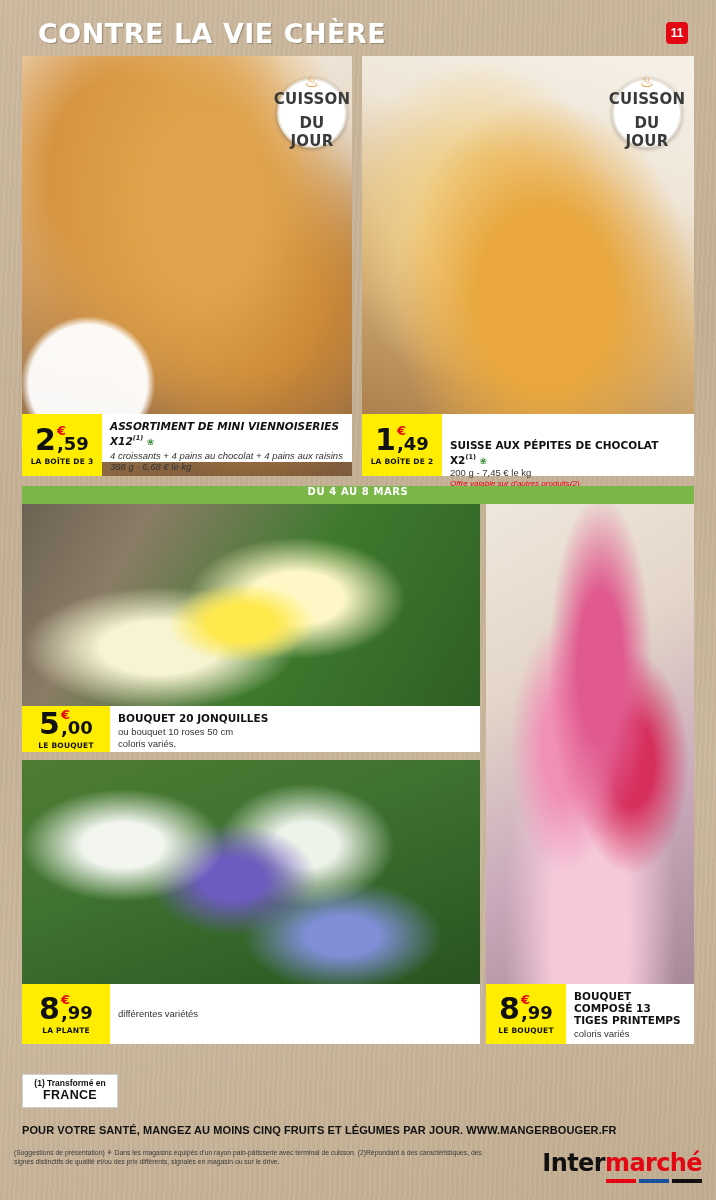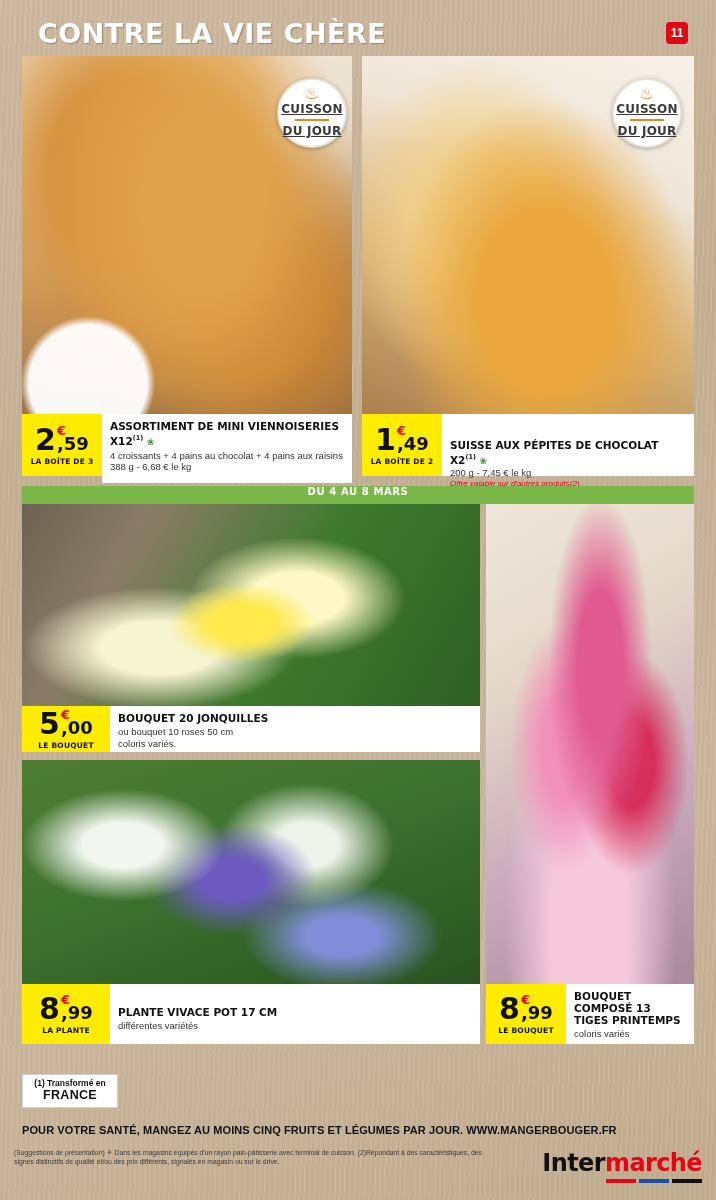--- a/index.html
+++ b/index.html
@@ -97,23 +97,22 @@
     width: 70px; height: 70px; border-radius: 50%;
     background: #ffffff;
     border: 2px solid #e8e1d6;
     box-shadow: 0 1px 4px rgba(0,0,0,0.3);
     display: flex; flex-direction: column;
     align-items: center; justify-content: center;
     text-align: center;
   }
   .cuisson .flame { font-size: 16px; color: #e8861a; line-height: 12px; margin-bottom: 2px; }
   .cuisson .t1, .cuisson .t2 {
-    font-size: 12px; font-weight: bold; color: #3a3a3a; letter-spacing: 0.2px;
+    font-size: 15px; font-weight: bold; color: #3a3a3a; letter-spacing: 0.2px;
     font-family: "DejaVu Sans", sans-serif;
-    text-decoration: underline;
   }
   .cuisson .bar { width: 34px; height: 2px; background: #e8861a; margin: 3px 0; }
 
   
   .pricebox {
     position: absolute;
     background: #ffed00;
     display: flex; flex-direction: column; align-items: center; justify-content: center;
     padding: 4px 6px 3px 6px;
   }
@@ -214,21 +213,21 @@
   <div class="pricebox" style="left:22px; top:414px; width:80px; height:62px;">
     <div class="price-main">
       <span class="price-int">2</span>
       <span class="price-eurocent">
         <span class="price-eur">€</span>
         <span class="price-cent">,59</span>
       </span>
     </div>
     <div class="price-unit">LA BOÎTE DE 3</div>
   </div>
-  <div class="infobox" style="left:102px; top:414px; width:250px; height:69px;">
+  <div class="infobox" style="left:102px; top:414px; width:250px; height:48px;font-style:italic;">
     <div class="prod-name">
       <span>ASSORTIMENT DE MINI VIENNOISERIES X12</span><span class="sup">(1)</span>
       <span class="leaf-ico">❀</span>
     </div>
     <div class="prod-desc">4 croissants + 4 pains au chocolat + 4 pains aux raisins</div>
     <div class="prod-weight">388 g - 6,68 € le kg</div>
   </div>
 
   <div class="panel" style="left:362px; top:56px; width:332px; height:420px;">
     <div class="photo ph-suisse"></div>
@@ -306,21 +305,20 @@
     <div class="price-main">
       <span class="price-int">8</span>
       <span class="price-eurocent">
         <span class="price-eur">€</span>
         <span class="price-cent">,99</span>
       </span>
     </div>
     <div class="price-unit">LA PLANTE</div>
   </div>
   <div class="infobox" style="left:110px; top:984px; width:370px; height:60px; padding-top:22px;">
-    <div class="prod-name">PLANTE VIVACE POT 17 CM</div>
     <div class="prod-desc">différentes variétés</div>
   </div>
 
   <div class="tfrance">
     <div class="l1">(1) Transformé en</div>
     <div class="l2">FRANCE</div>
   </div>
 
   <div class="footer-health">POUR VOTRE SANTÉ, MANGEZ AU MOINS CINQ FRUITS ET LÉGUMES PAR JOUR. WWW.MANGERBOUGER.FR</div>
   <div class="footer-legal">(Suggestions de présentation) ⚘ Dans les magasins équipés d'un rayon pain-pâtisserie avec terminal de cuisson. (2)Répondant à des caractéristiques, des signes distinctifs de qualité et/ou des prix différents, signalés en magasin ou sur le drive.</div>

